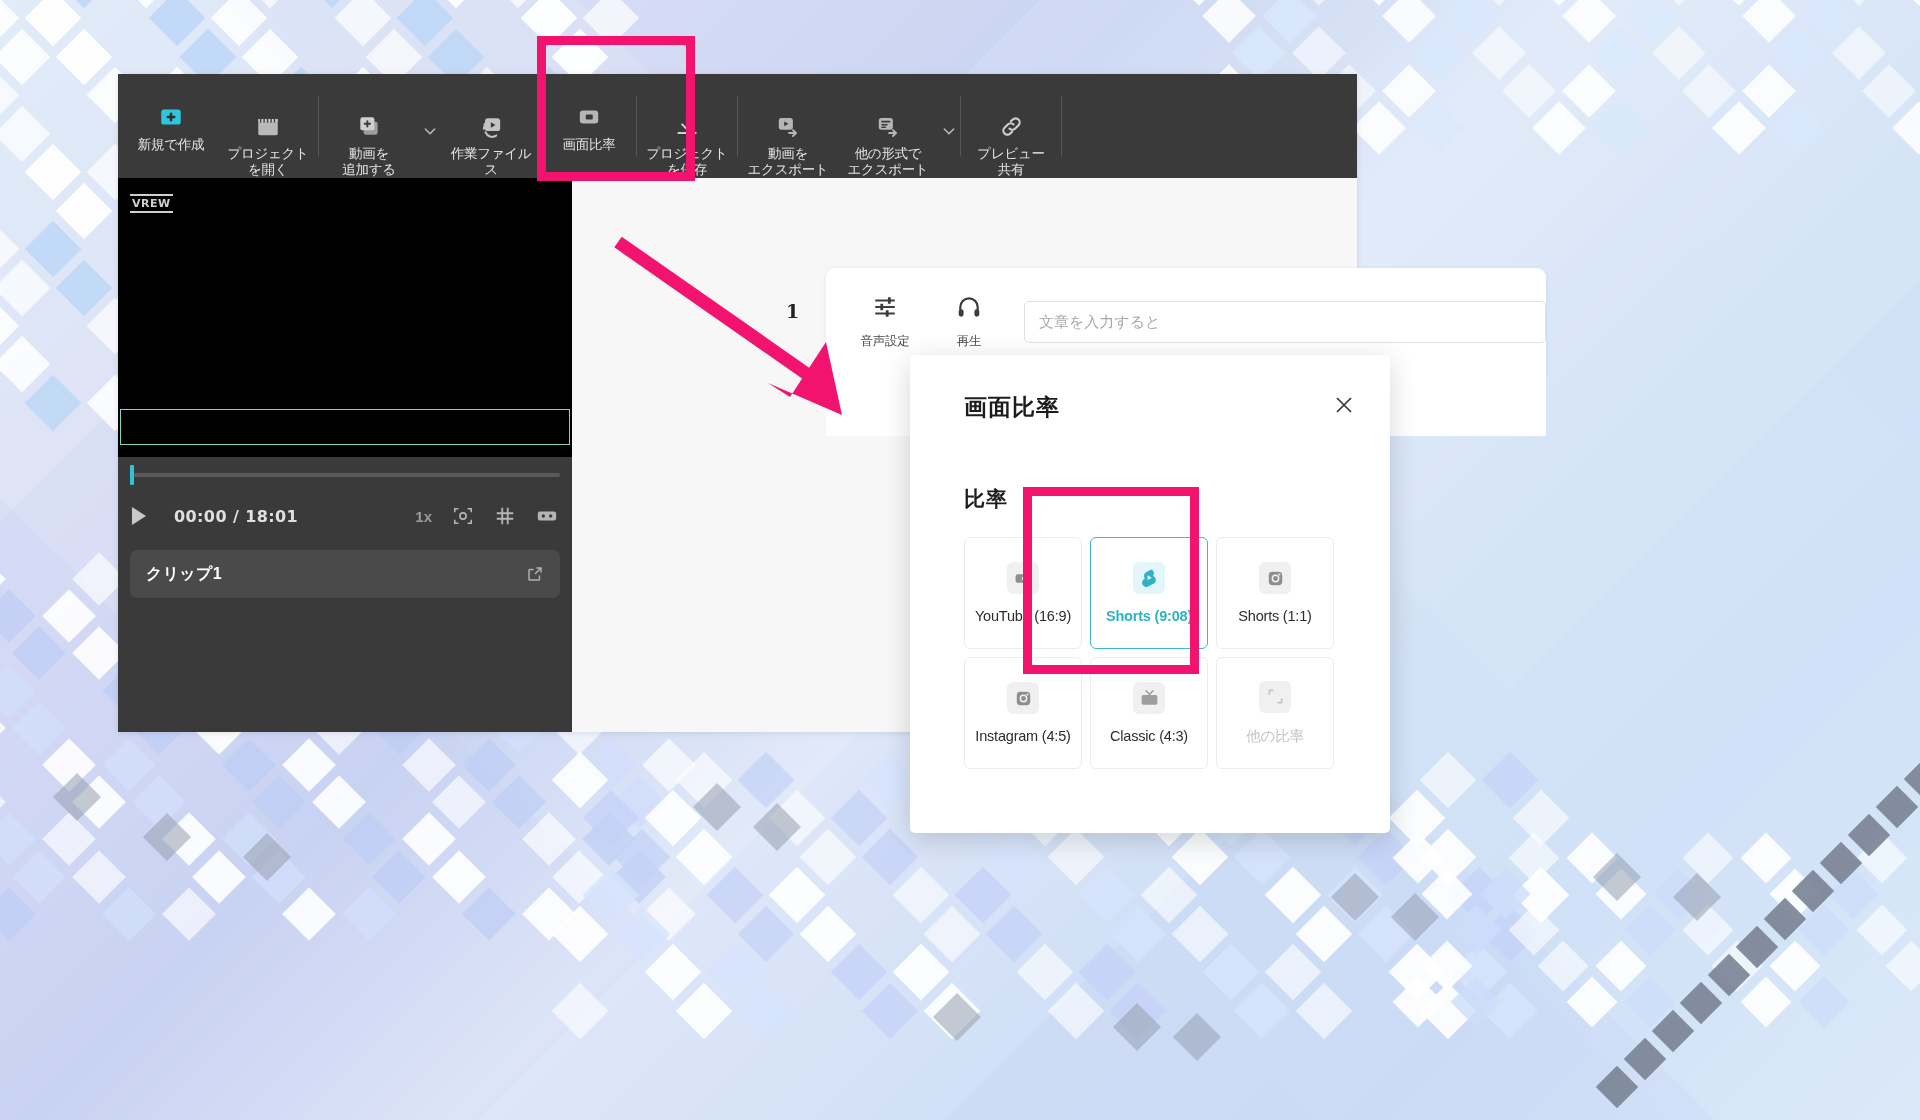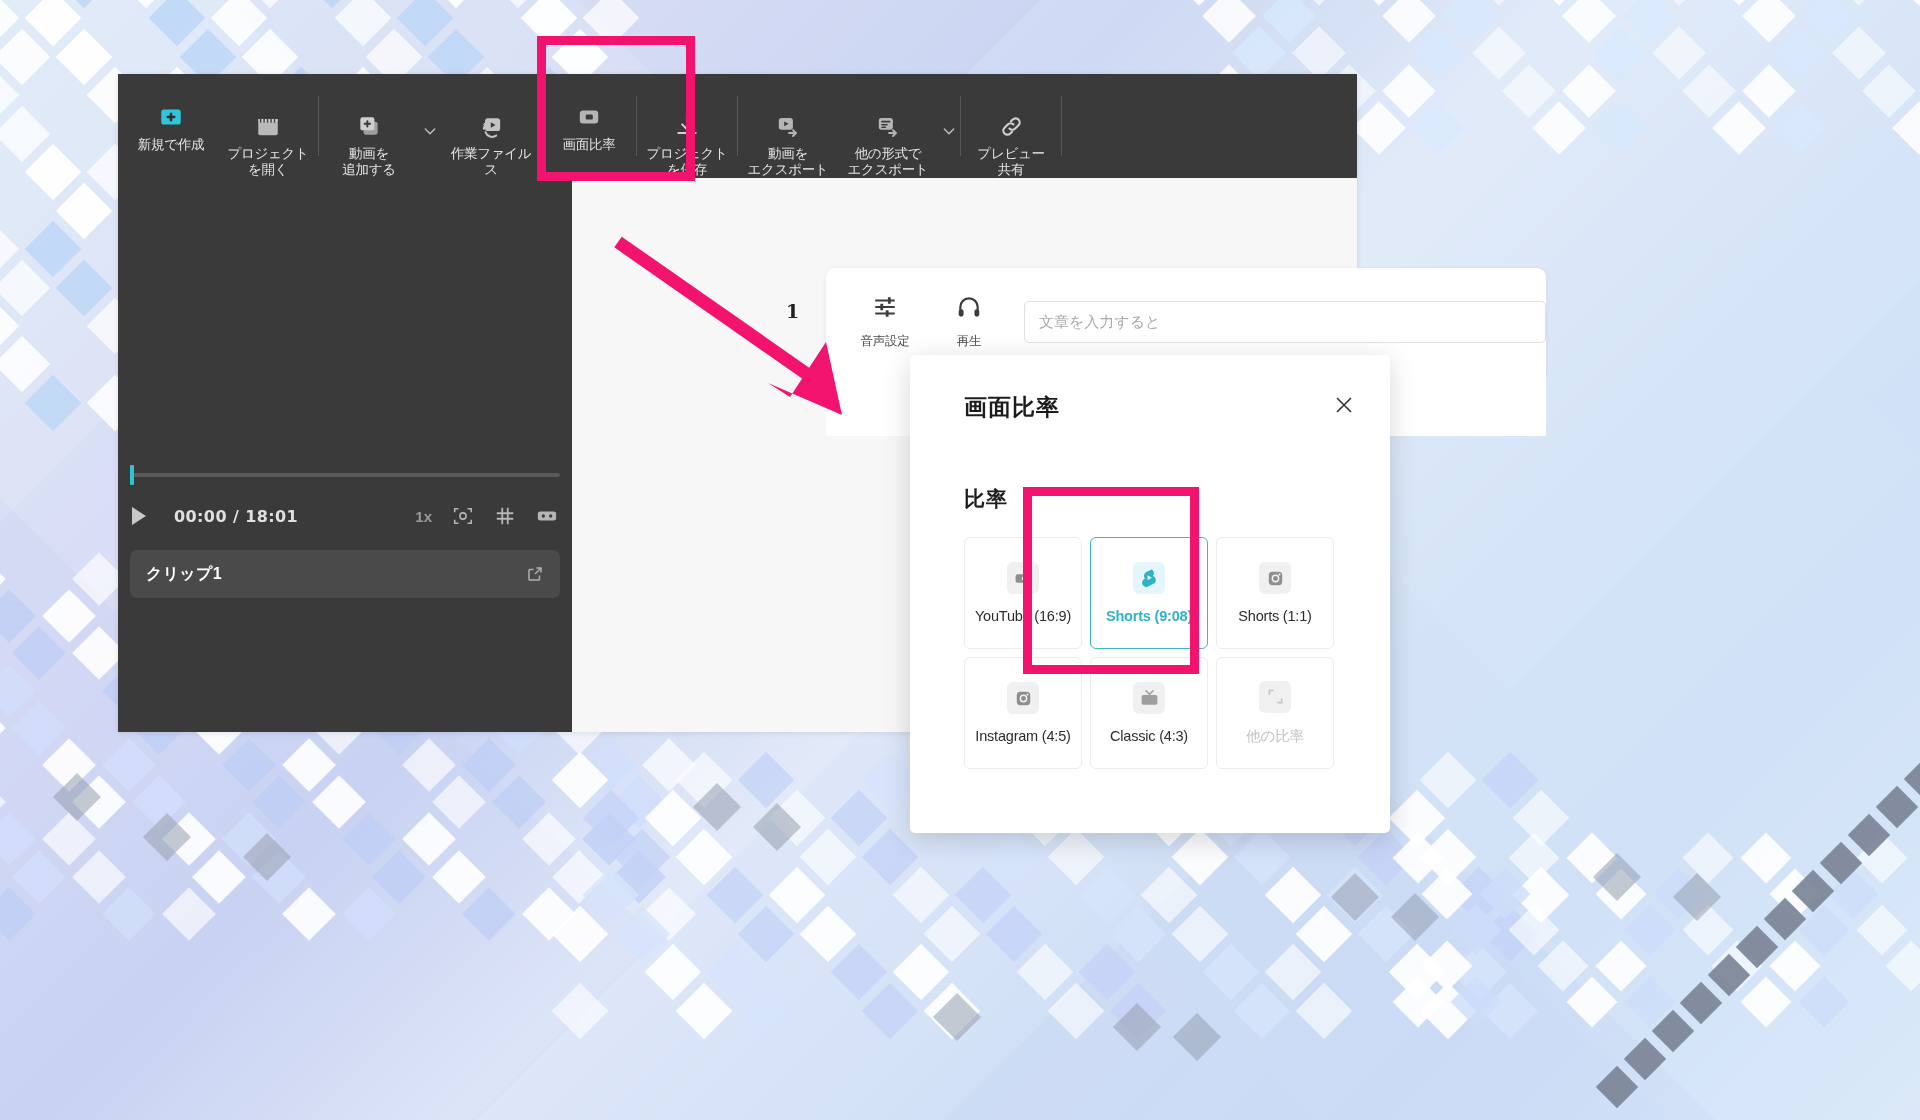--- a/index.html
+++ b/index.html
@@ -714,20 +714,24 @@
           </svg></span>
         <span class="tb-lbl">プレビュー
 共有</span>
       </div>
       <div class="tb-sep"></div>
     </div>
 
   <div id="body">
 
     <div id="leftpanel">
+      <div id="video">
+        <div id="vrew-logo">VREW</div>
+        <div id="subtitle-box"></div>
+      </div>
       <div id="seekbar-wrap">
         <div id="playhead"></div>
       </div>
       <div id="transport">
         <div id="play-btn"></div>
         <div id="time-display">
           <span>00:00</span>
           <span>/</span>
           <span>18:01</span>
         </div>

